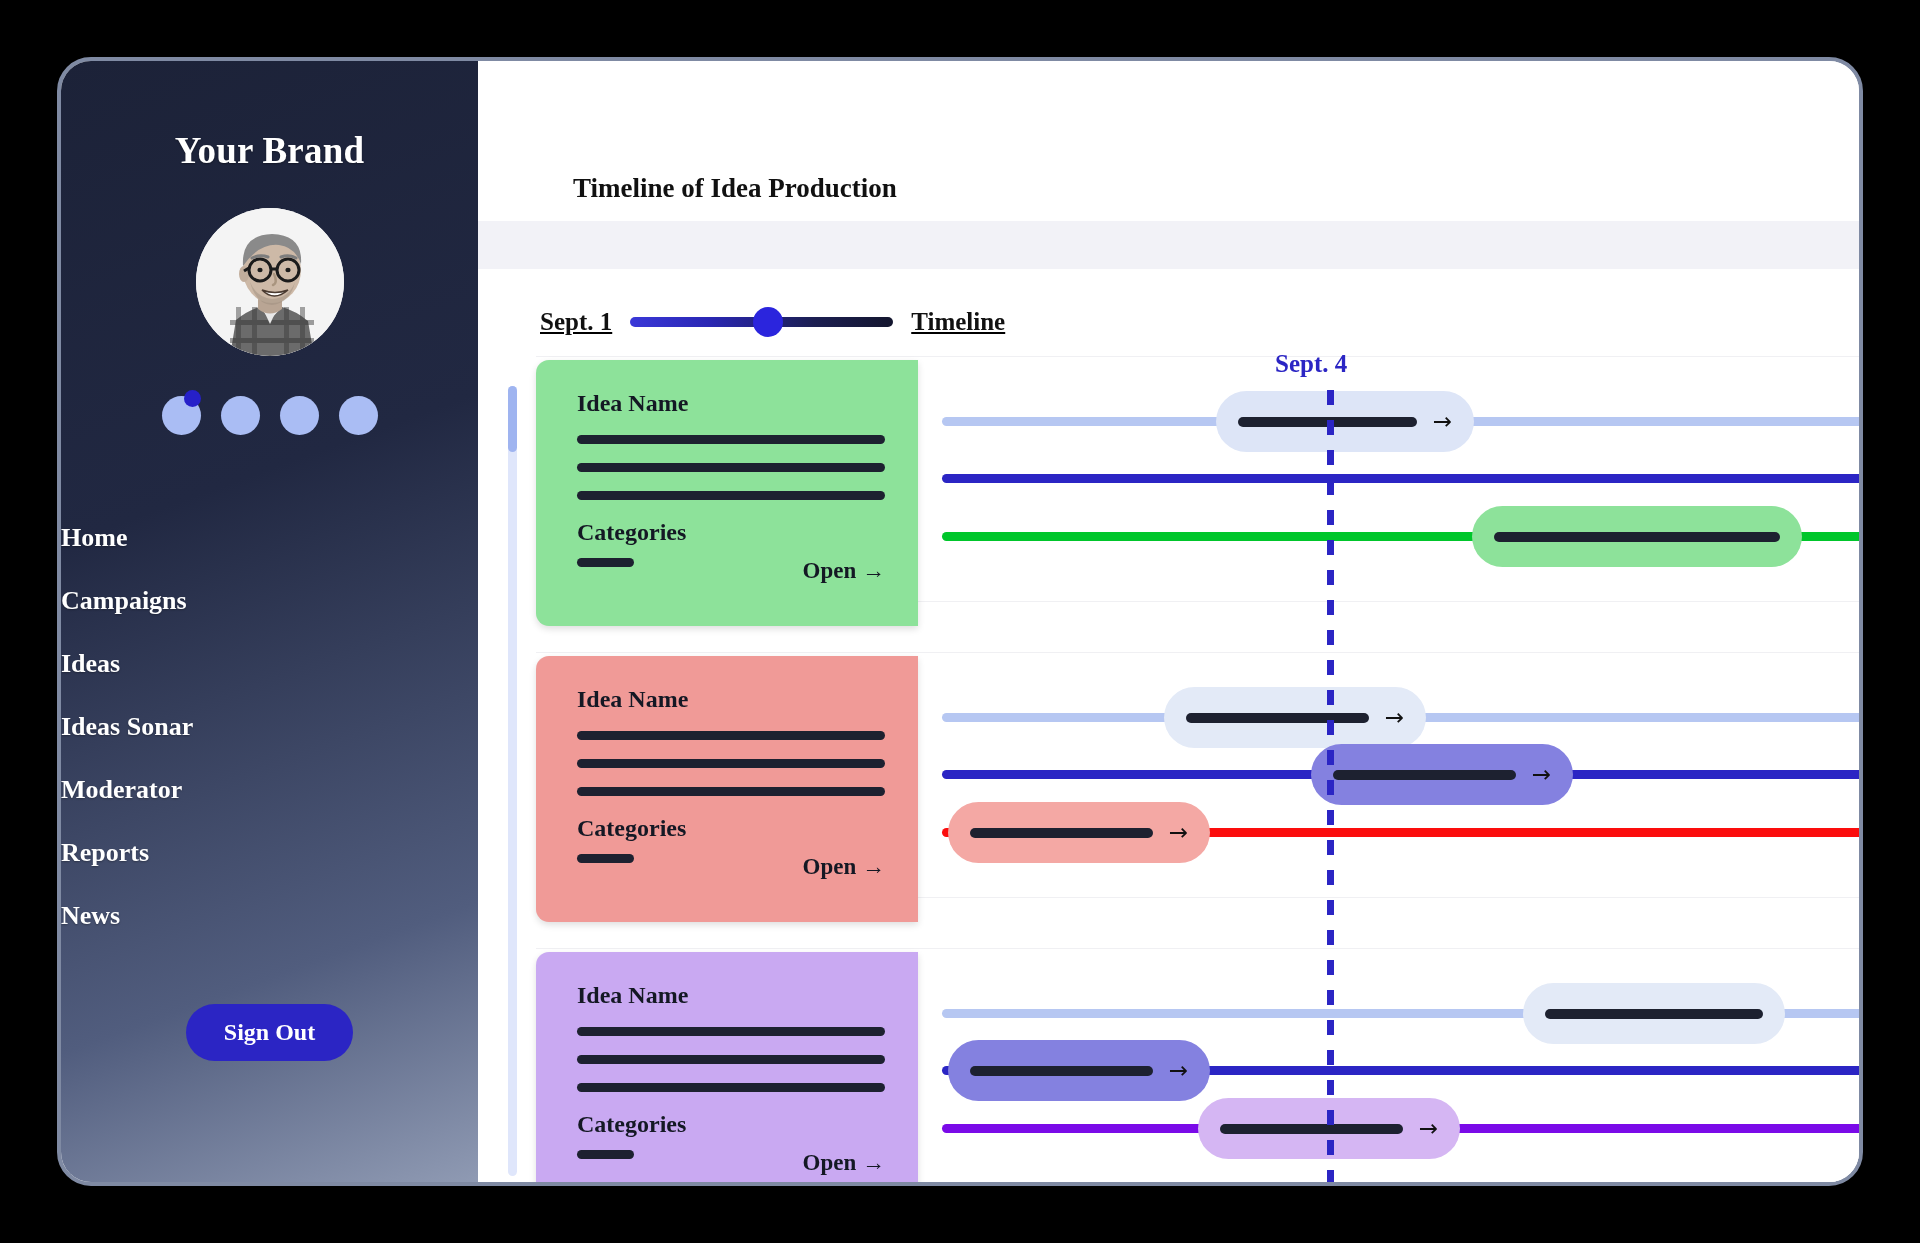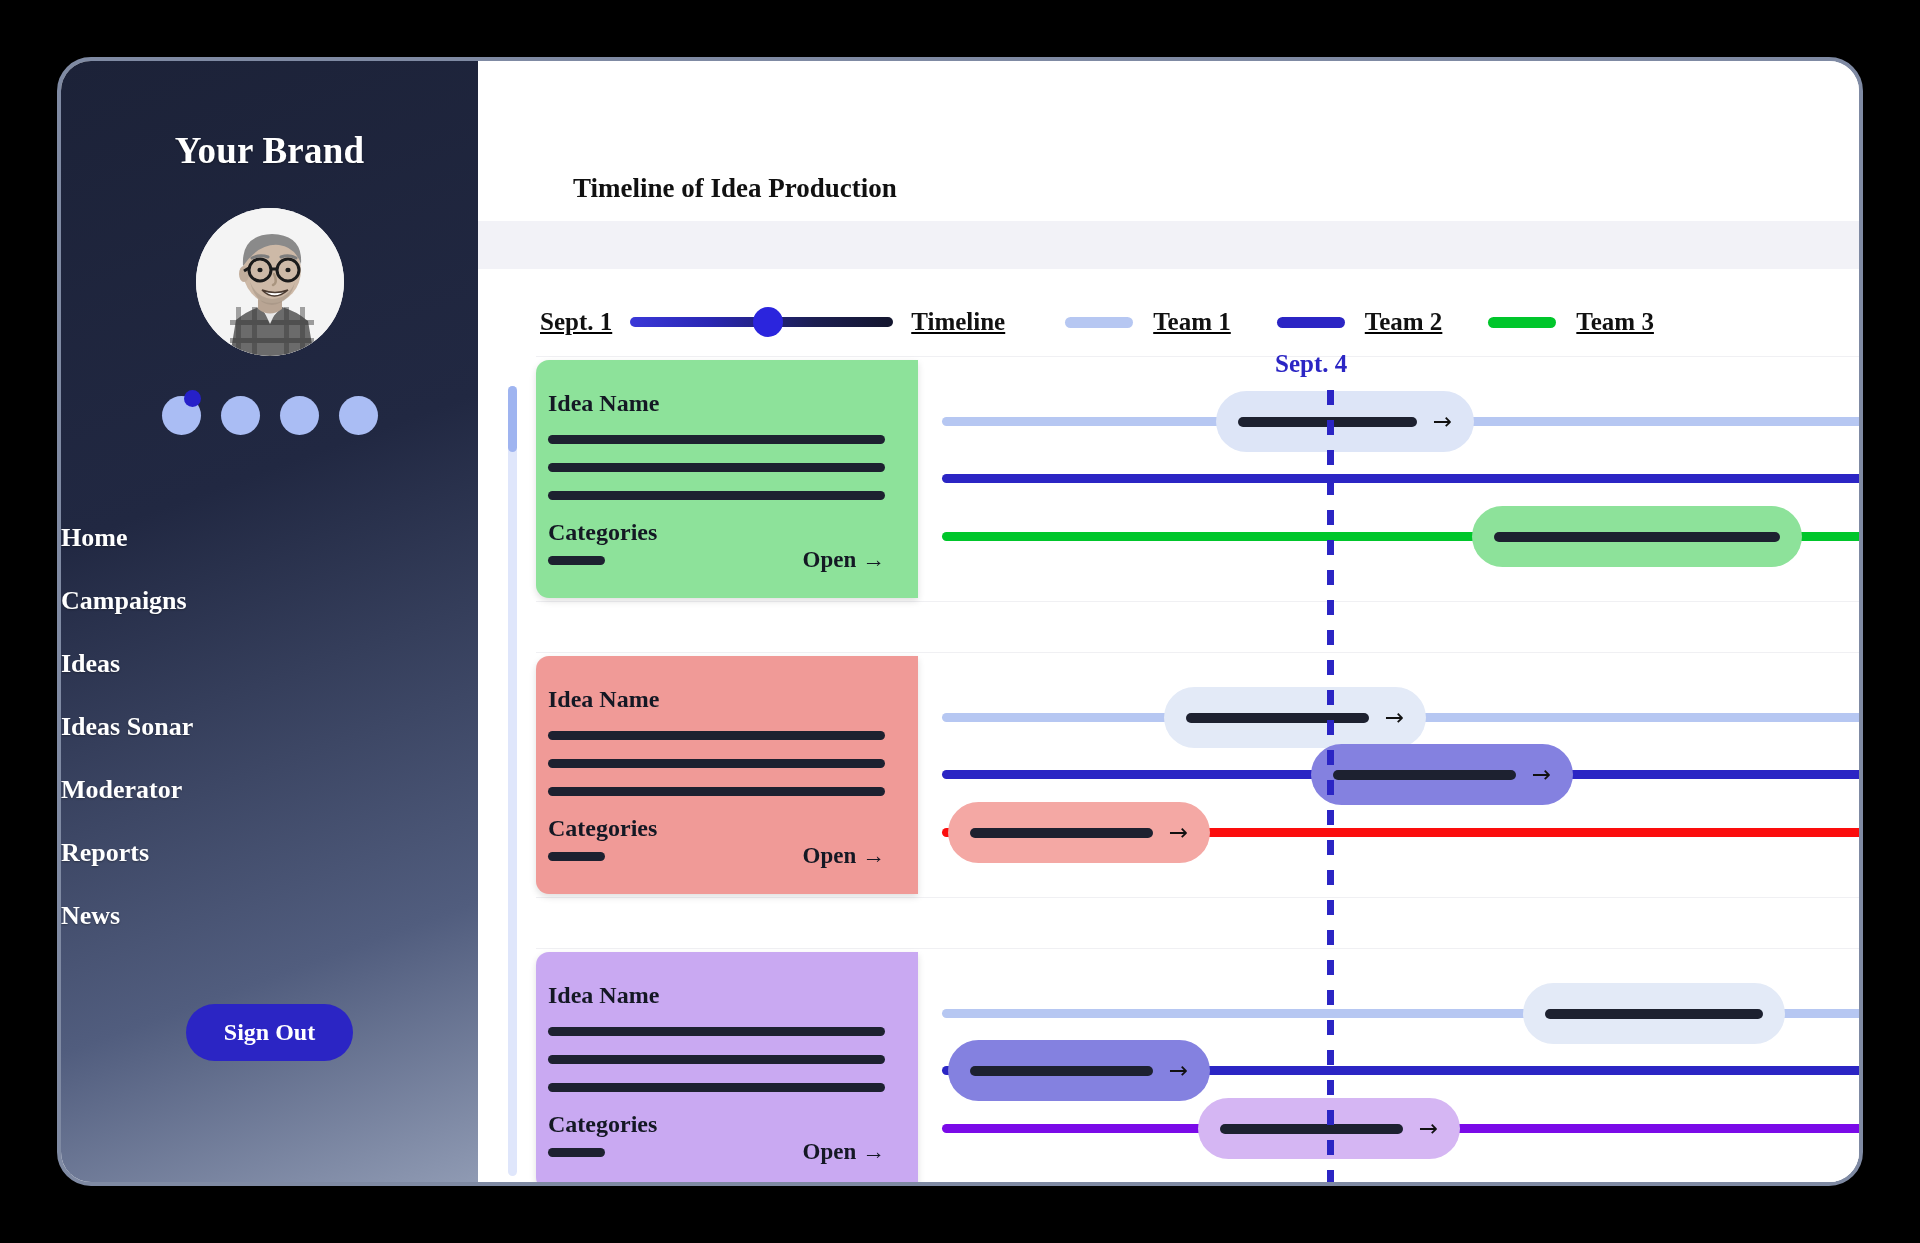--- a/index.html
+++ b/index.html
@@ -247,23 +247,23 @@
     border-top: 1px solid #f0f0f3;
     border-bottom: 1px solid #f0f0f3;
   }
 
   
   .card {
     position: absolute;
     left: 0;
     top: 4px;
     width: 382px;
-    height: 238px;
+    height: 266px;
     border-radius: 13px 0 0 13px;
-    padding: 30px 33px 0 12px;
+    padding: 30px 33px 0 41px;
     box-shadow: 0 3px 7px rgba(0,0,0,.13);
   }
   .card-title {
     font-size: 24px;
     font-weight: bold;
     color: #141824;
     margin-bottom: 18px;
   }
   .card-bar {
     height: 9px;
@@ -272,23 +272,22 @@
     margin-bottom: 19px;
   }
   .card-sub {
     font-size: 24px;
     font-weight: bold;
     color: #141824;
     margin-top: 2px;
   }
   .card-foot {
     display: flex;
-    align-items: center;
     justify-content: space-between;
-    margin-top: 1px;
+    margin-top: 12px;
   }
   .card-tag {
     width: 57px; height: 9px;
     border-radius: 5px;
     background: #1d2130;
   }
   .card-open {
     font-size: 23px;
     font-weight: bold;
     color: #141824;
@@ -424,34 +423,20 @@
     <div class="controls">
 
       <div class="slider-row">
         <span class="slider-label">Sept. 1</span>
         <div class="slider-track">
           <div class="slider-thumb"></div>
         </div>
         <span class="slider-label">Timeline</span>
       </div>
 
-      <div class="legend">
-        <div class="legend-item">
-          <span class="legend-swatch" style="background:#b6c7f2"></span>
-          <span class="legend-text">Team 1</span>
-        </div>
-        <div class="legend-item">
-          <span class="legend-swatch" style="background:#2b25c4"></span>
-          <span class="legend-text">Team 2</span>
-        </div>
-        <div class="legend-item">
-          <span class="legend-swatch" style="background:#00c62b"></span>
-          <span class="legend-text">Team 3</span>
-        </div>
-      </div>
     </div>
 
     <div class="tl-body">
 
       <div class="scrollbar">
         <div class="scroll-thumb"></div>
       </div>
 
       <div class="rows">
 

